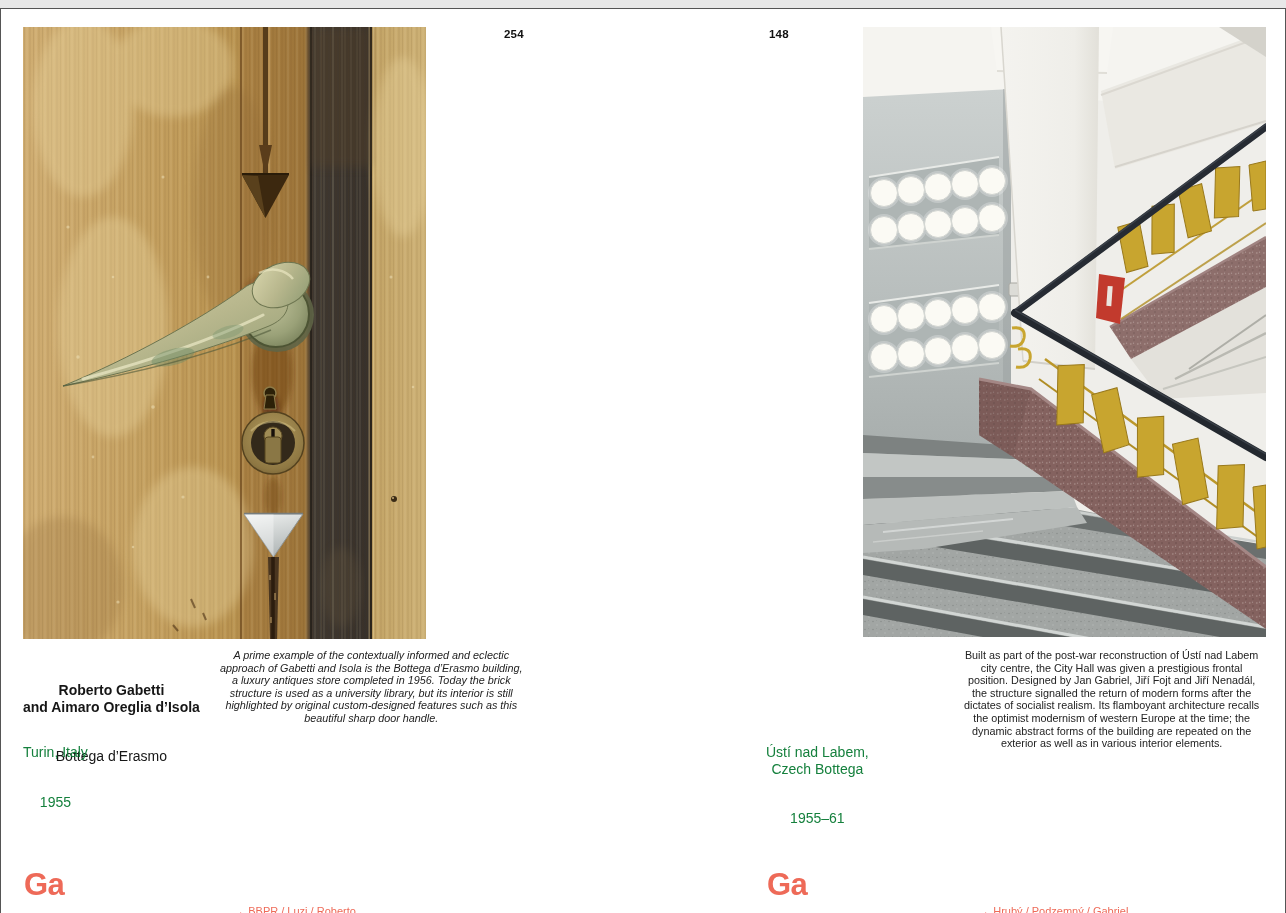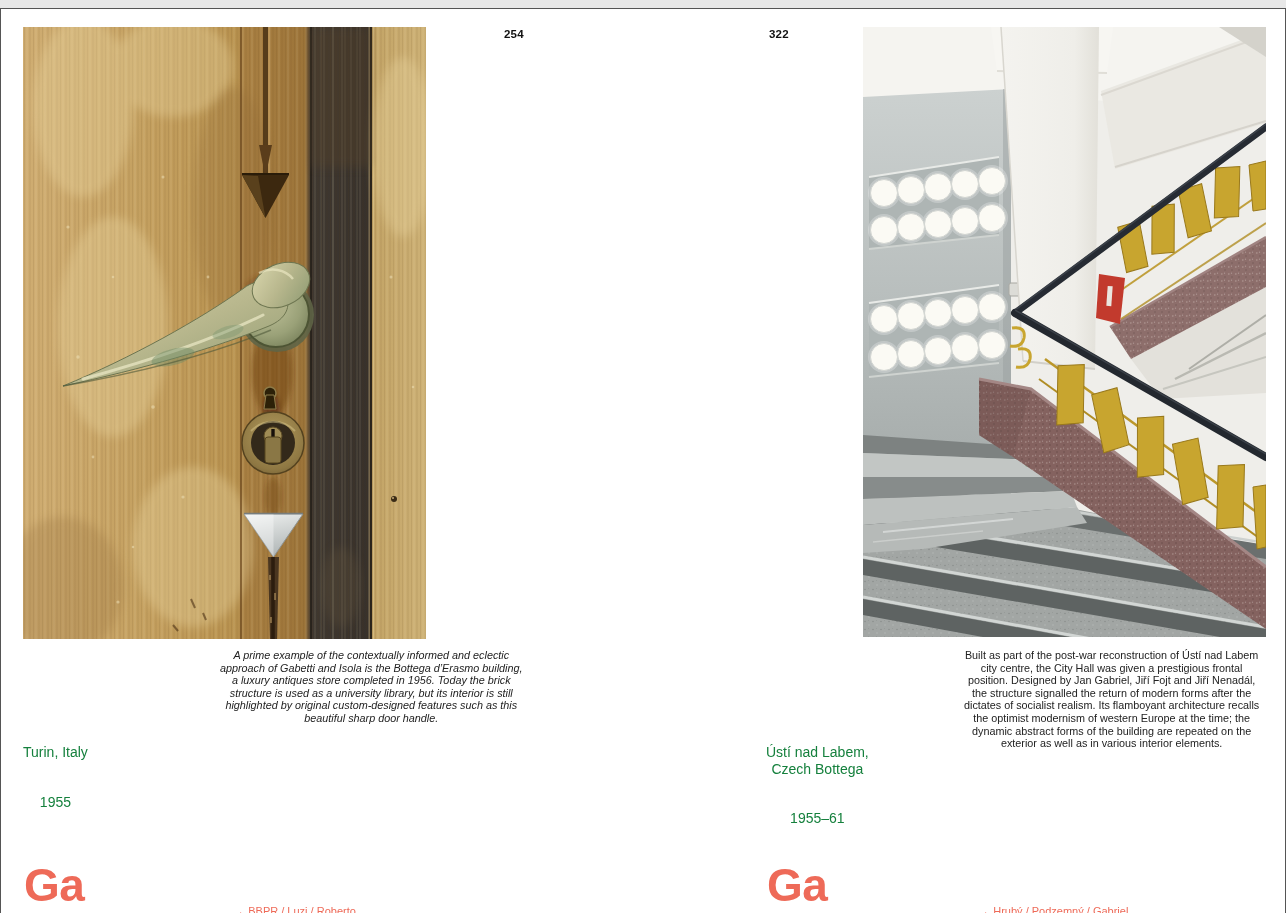--- a/index.html
+++ b/index.html
@@ -17,35 +17,35 @@
   .caption-title{position:absolute;top:640px;font-size:14px;line-height:16.5px;white-space:pre;color:#161616;}
   .caption-title .architects{font-weight:bold;white-space:pre-line;}
   .caption-title .project{font-weight:normal;white-space:pre-line;}
   .caption-loc{position:absolute;top:702px;font-size:14px;line-height:16.5px;white-space:pre;color:#15803d;}
   .caption-loc .loc{white-space:pre-line;}
   .caption-title.col-l,.caption-loc.col-l{left:22px;}
   .caption-title.col-r,.caption-loc.col-r{left:765px;}
   .description{position:absolute;top:640px;font-size:10.8px;line-height:12.6px;white-space:pre;letter-spacing:0px;color:#222;}
   .description.col-l{left:219px;font-style:italic;}
   .description.col-r{left:963px;}
-  .index-letter{position:absolute;top:852px;font-size:46px;font-weight:bold;letter-spacing:-0.5px;line-height:48px;}
+  .index-letter{position:absolute;top:852px;font-size:31px;font-weight:bold;letter-spacing:-0.5px;line-height:48px;}
   .index-letter.col-l{left:23px;}
   .index-letter.col-r{left:766px;}
   .crossref{position:absolute;top:881px;font-size:11px;line-height:14px;white-space:pre;}
   .crossref.col-l{left:220px;}
   .crossref.col-r{left:965px;}
   .crossref .arrow{margin-right:4px;}
 </style>
 </head>
 <body>
 
 <div class="canvas">
 
   <div class="page-number pn-left">254</div>
-  <div class="page-number pn-right">322</div>
+  <div class="page-number pn-right">148</div>
 
   <figure class="photo left">
     <svg viewBox="0 0 403 612" width="403" height="612" preserveAspectRatio="none">
       <defs>
         <linearGradient id="wood" x1="0" y1="0" x2="1" y2="0">
           <stop offset="0" stop-color="#cfad72"></stop>
             <stop offset="0.3" stop-color="#c4a060"></stop>
           <stop offset="0.53" stop-color="#b8924f"></stop>
             <stop offset="0.55" stop-color="#a87f42"></stop>
           <stop offset="0.70" stop-color="#9c7439"></stop>
@@ -391,20 +391,25 @@
         </g>
       </g>
 
       <g>
         <path d="M152,286 L403,430" stroke="#23282f" stroke-width="8" stroke-linecap="round" fill="none"></path>
         <path d="M152,283 L403,427" stroke="#4a5058" stroke-width="1.5" opacity="0.6" fill="none"></path>
       </g>
     </svg>
   </figure>
 
+  <div class="caption-title col-l">
+    <div class="architects">Roberto Gabetti
+and Aimaro Oreglia d’Isola</div>
+    <div class="project">Bottega d’Erasmo</div>
+  </div>
   <div class="caption-loc col-l">
     <div class="loc">Turin, Italy</div>
     <div class="loc">1955</div>
   </div>
   <div class="description col-l">A prime example of the contextually informed and eclectic
 approach of Gabetti and Isola is the Bottega d’Erasmo building,
 a luxury antiques store completed in 1956. Today the brick
 structure is used as a university library, but its interior is still
 highlighted by original custom-designed features such as this
 beautiful sharp door handle.</div>

